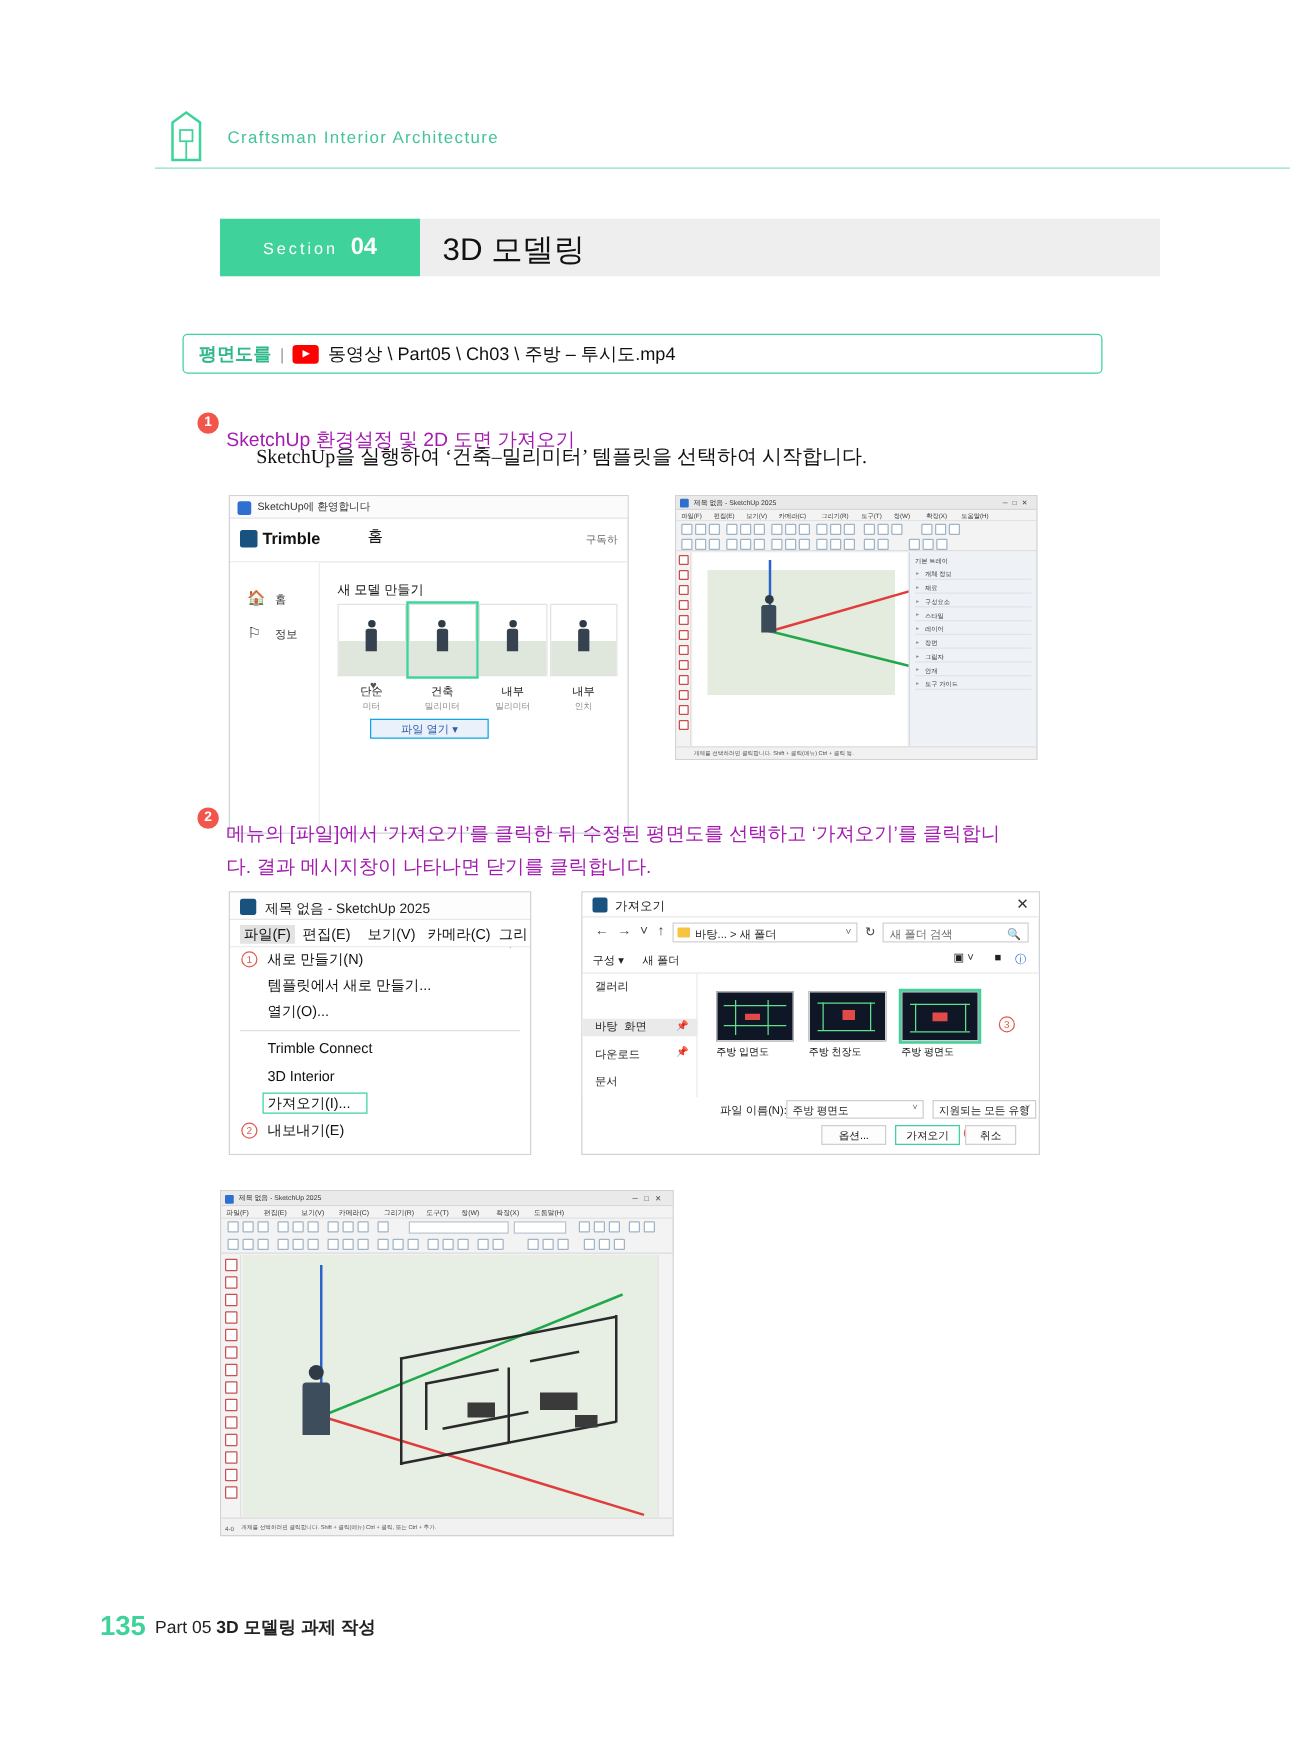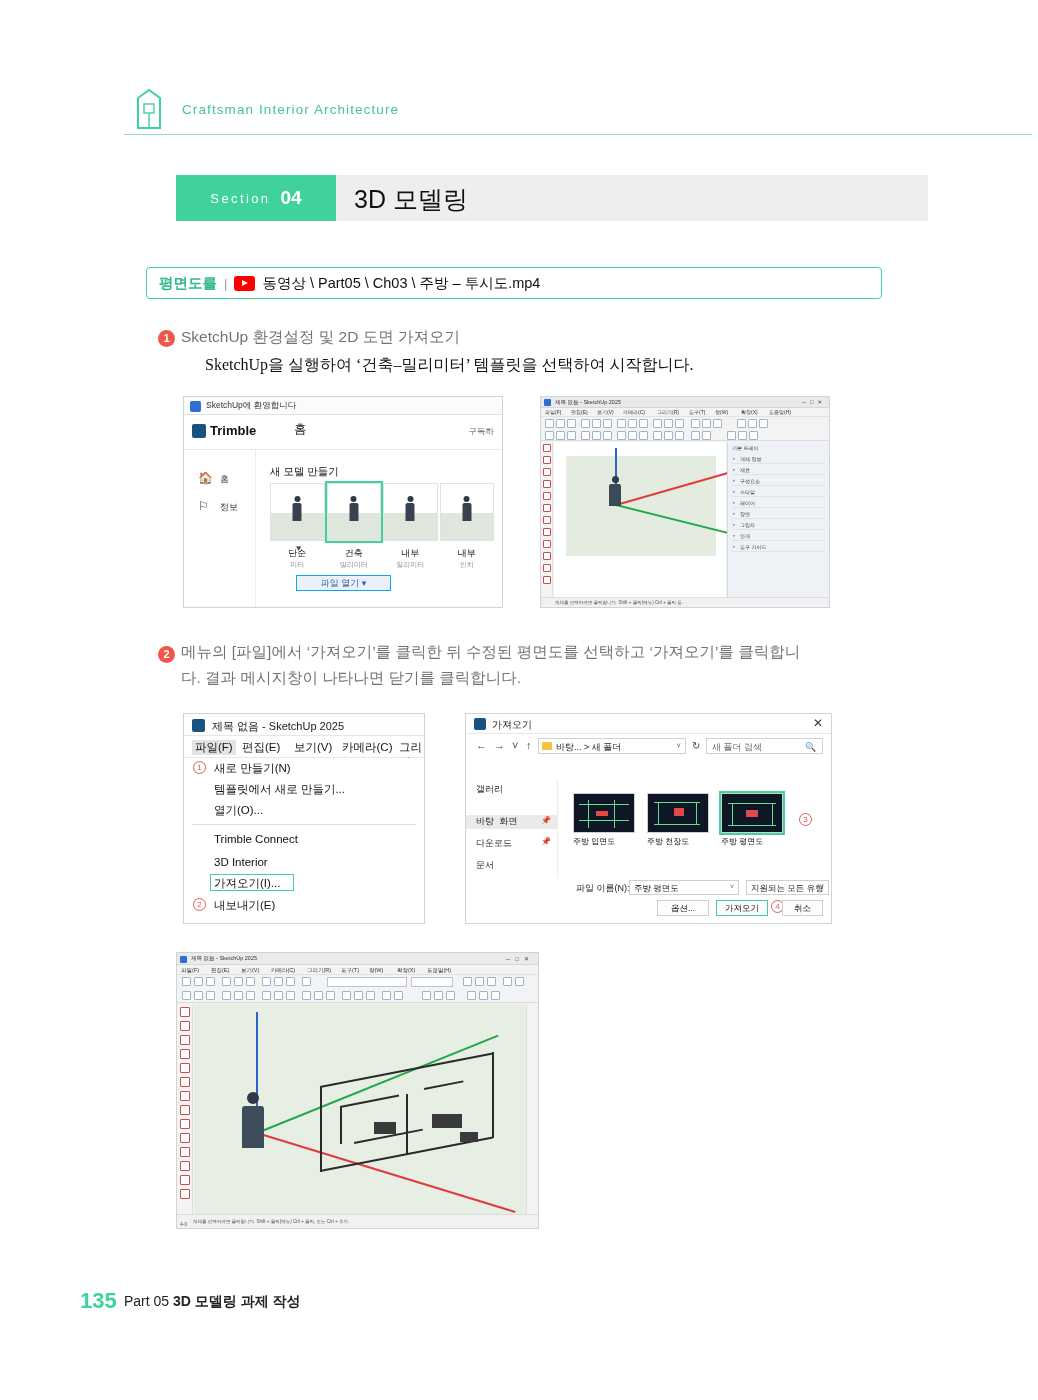--- a/index.html
+++ b/index.html
@@ -81,33 +81,33 @@
   
   .step-num {
     position:absolute;
     width:17px; height:17px; border-radius:50%;
     background:#f2554a; color:#ffffff;
     font-size:11px; line-height:17px; text-align:center;
     font-weight:bold;
   }
   .step-text {
     position:absolute;
-    font-size:15.5px; color:#737373; line-height:1.55;
+    font-size:15.5px; color:#a21caf; line-height:1.55;margin-top:16px;
   }
   .step-sub {
     position:absolute;
     font-family:"Liberation Serif", serif;
     font-size:16px; color:#111111;
   }
 
   
   .shot { position:absolute; background:#ffffff; border:1px solid #cfd4d8; overflow:hidden; }
 
   
-  #shotA { left:183px; top:396px; width:320px; height:212px; }
+  #shotA { left:183px; top:396px; width:320px; height:271px; }
   .suw-title { position:absolute; left:0; top:0; width:100%; height:18px; background:#fbfbfb; border-bottom:1px solid #e3e3e3;}
   .suw-title .t { position:absolute; left:22px; top:3px; font-size:8.5px; color:#333;}
   .suw-logo-dot { position:absolute; left:6px; top:4px; width:11px; height:11px; background:#2f6fd0; border-radius:2px;}
   .suw-brandrow { position:absolute; left:0; top:18px; width:100%; height:34px; }
   .suw-brand { position:absolute; left:26px; top:8px; font-size:13px; font-weight:bold; color:#111; }
   .suw-brandicon { position:absolute; left:8px; top:9px; width:14px; height:14px; background:#19527e; border-radius:2px;}
   .suw-home { position:absolute; left:110px; top:6px; font-size:12.5px; color:#111; }
   .suw-sub { position:absolute; right:8px; top:11px; font-size:8.5px; color:#666; }
   .suw-divider { position:absolute; left:0; top:52px; width:100%; height:1px; background:#e7e7e7;}
   .suw-side { position:absolute; left:0; top:53px; width:72px; bottom:0; background:#ffffff; border-right:1px solid #eee;}
@@ -492,20 +492,27 @@
       <span class="fi"></span>
       <span>바탕... &gt; 새 폴더</span>
       <span class="cv">˅</span>
     </div>
     <span class="dlg-refresh">↻</span>
     <div class="dlg-search">
       <span>새 폴더 검색</span>
       <span class="mg">🔍</span>
     </div>
   </div>
+  <div class="dlg-tools">
+    <span class="tl" style="left:8px">구성 ▾</span>
+    <span class="tl" style="left:48px">새 폴더</span>
+    <span class="ri" style="right:52px; font-size:9px;">▣ ˅</span>
+    <span class="ri" style="right:30px; font-size:9px;">■</span>
+    <span class="ri" style="right:10px; font-size:9px; color:#2f6fd0;">ⓘ</span>
+  </div>
   <div class="dlg-side">
     <span class="si" style="top:4px;">갤러리</span>
     <span class="si sel" style="top:36px;">바탕 화면</span>
     <span class="pin" style="top:37px;">📌</span>
     <span class="si" style="top:58px;">다운로드</span>
     <span class="pin" style="top:58px;">📌</span>
     <span class="si" style="top:80px;">문서</span>
   </div>
   <div class="dlg-files">
     <div class="fcard" style="left:14px;">
@@ -546,21 +553,21 @@
       <span>주방 평면도</span>
       <span class="cv">˅</span>
     </div>
     <div class="dlg-type">
       <span>지원되는 모든 유형</span>
       <span class="cv">˅</span>
     </div>
     <div class="dlg-btn" style="left:191px; top:22px; width:52px;">옵션...</div>
     <div class="dlg-btn primary" style="left:250px; top:22px; width:52px;">가져오기</div>
     <span class="circ-mark" style="left:305px; top:22px;">4</span>
-    <div class="dlg-btn" style="left:316px; top:22px; width:41px;">취소</div>
+    <div class="dlg-btn" style="left:306px; top:22px; width:41px;">취소</div>
   </div>
 </div>
 
 <div class="shot" id="shotE">
   <div class="e-title">
     <span class="d"></span>
     <span class="t">제목 없음 - SketchUp 2025</span>
     <span class="win">─□✕</span>
   </div>
   <div class="e-menu">

